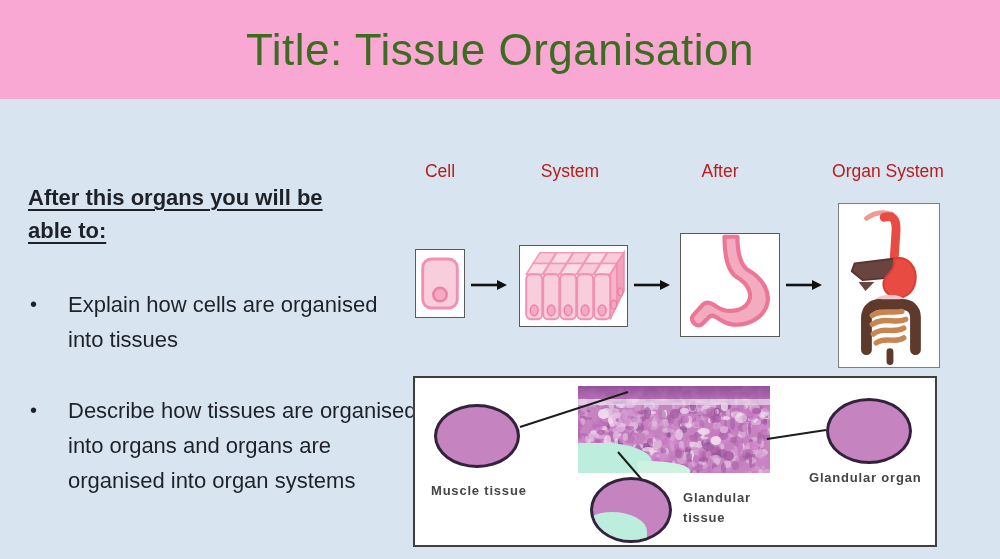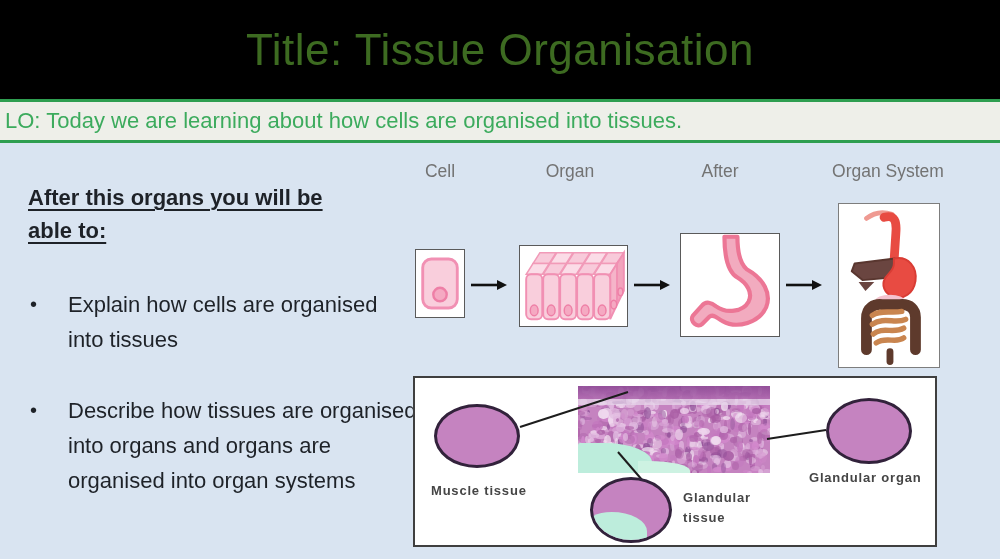--- a/index.html
+++ b/index.html
@@ -3,21 +3,21 @@
 <meta charset="utf-8">
 <style>
   html,body{margin:0;padding:0;background:#888;}
   .slide{
     position:relative;width:1000px;height:559px;overflow:hidden;
     font-family:"Liberation Sans",sans-serif;background:#D9E4F1;
   }
   
   .title-banner{
     position:absolute;left:0;top:0;width:1000px;height:99px;
-    background:#000000;display:flex;align-items:center;justify-content:center;
+    background:#f9a8d4;display:flex;align-items:center;justify-content:center;
   }
   .title-banner h1{
     margin:0;font-size:44px;font-weight:500;color:#3D6B21;letter-spacing:0.5px;
   }
   
   .lo-strip{
     position:absolute;left:0;top:99px;width:1000px;height:38px;
     background:#EEEFE9;border-top:3px solid #2E9E50;border-bottom:3px solid #2E9E50;
     display:flex;align-items:center;
   }
@@ -31,21 +31,21 @@
   }
   .objectives ul{list-style:none;margin:0;padding:0;}
   .objectives li{
     position:relative;padding-left:40px;font-size:22px;line-height:35px;width:350px;
   }
   .objectives li + li{margin-top:36px;}
   .objectives li .bullet{position:absolute;left:2px;top:0;font-size:20px;}
   
   .flow-label{
     position:absolute;top:161px;transform:translateX(-50%);
-    font-size:17.5px;color:#737373;white-space:nowrap;
+    font-size:17.5px;color:#b91c1c;white-space:nowrap;
   }
   .flow-box{position:absolute;background:#fff;border:1px solid #5a5a5a;box-sizing:border-box;}
   .flow-box svg{display:block;}
   #cell-box{left:415px;top:249px;width:50px;height:69px;}
   #tissue-box{left:519px;top:245px;width:109px;height:82px;}
   #organ-box{left:680px;top:233px;width:100px;height:104px;}
   #organsys-box{left:838px;top:203px;width:102px;height:165px;border-color:#7d7d7d;}
   .flow-arrow{position:absolute;top:279px;width:36px;height:12px;}
   #arrow-1{left:471px;} #arrow-2{left:634px;} #arrow-3{left:786px;}
   
@@ -81,40 +81,37 @@
 </style>
 </head>
 <body>
 
 <div class="slide">
 
   <header class="title-banner">
     <h1>Title: Tissue Organisation</h1>
   </header>
 
-  <div class="lo-strip">
-    <span>LO: Today we are learning about how cells are organised into tissues.</span>
-  </div>
 
   <div class="objectives">
     <p class="heading">After this organs you will be able to:</p>
     <ul>
       <li>
         <span class="bullet">•</span>
         <span>Explain how cells are organised into tissues</span>
       </li>
       <li>
         <span class="bullet">•</span>
         <span>Describe how tissues are organised into organs and organs are organised into organ systems</span>
       </li>
     </ul>
   </div>
 
   <span class="flow-label" style="left:440px">Cell</span>
-  <span class="flow-label" style="left:570px">Organ</span>
+  <span class="flow-label" style="left:570px">System</span>
   <span class="flow-label" style="left:720px">After</span>
   <span class="flow-label" style="left:888px">Organ System</span>
 
   <div class="flow-box" id="cell-box">
     <svg width="48" height="67" viewBox="0 0 50 69">
       <rect x="7" y="9" width="36" height="51" rx="9" fill="#F9CEDC" stroke="#F190B3" stroke-width="3"></rect>
       <circle cx="25" cy="46" r="7" fill="#F5A9C2" stroke="#EE7FA6" stroke-width="2.5"></circle>
     </svg>
   </div>
 

